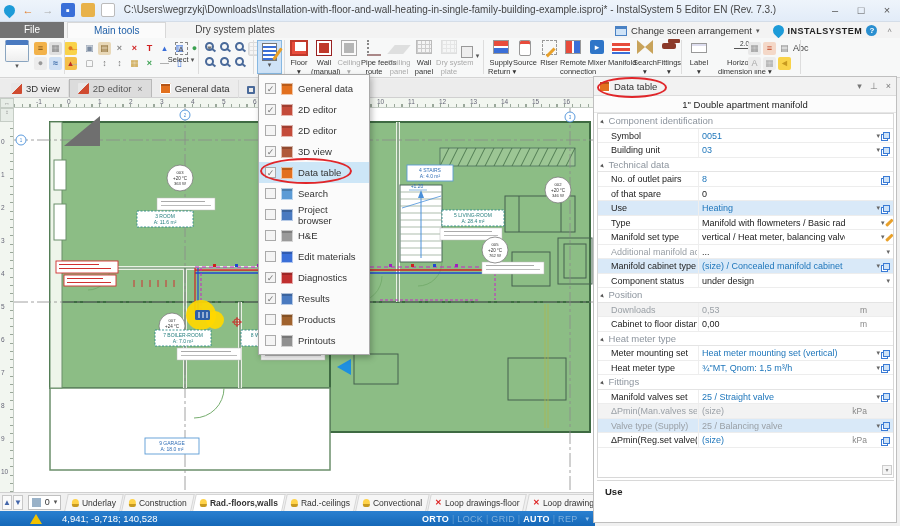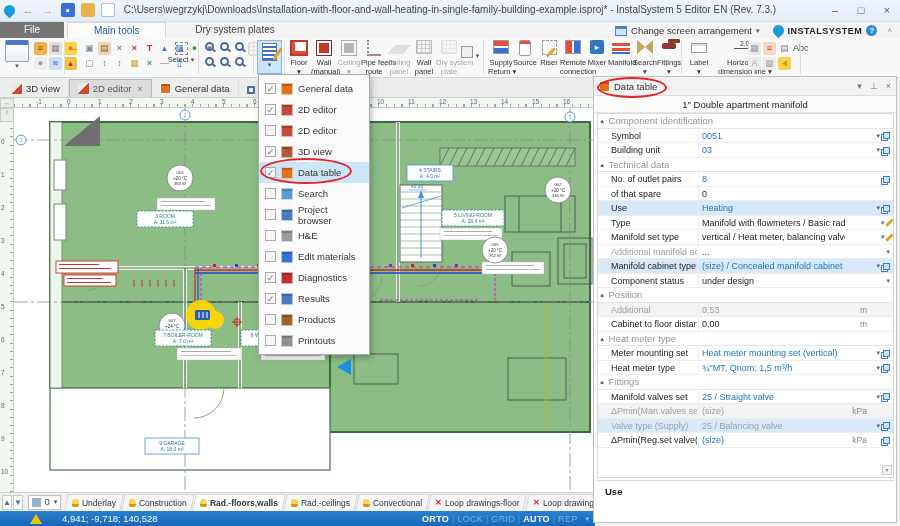--- a/index.html
+++ b/index.html
@@ -855,21 +855,21 @@
       </div>
       <div class="prow">
         <span class="lab">Component status</span>
         <span class="val v-black">under design</span>
         <span class="icons">
           <span class="ico-caret">▾</span>
         </span>
       </div>
       <div class="psec"><span class="tri">▸</span><span>Position</span></div>
       <div class="prow bg-dis">
-        <span class="lab l-gray">Additional</span>
+        <span class="lab l-gray">Downloads</span>
         <span class="val v-gray">0,53</span>
         <span class="unit">m</span>
         <span class="icons"></span>
       </div>
       <div class="prow">
         <span class="lab">Cabinet to floor distance</span>
         <span class="val v-black">0,00</span>
         <span class="unit">m</span>
         <span class="icons"></span>
       </div>

